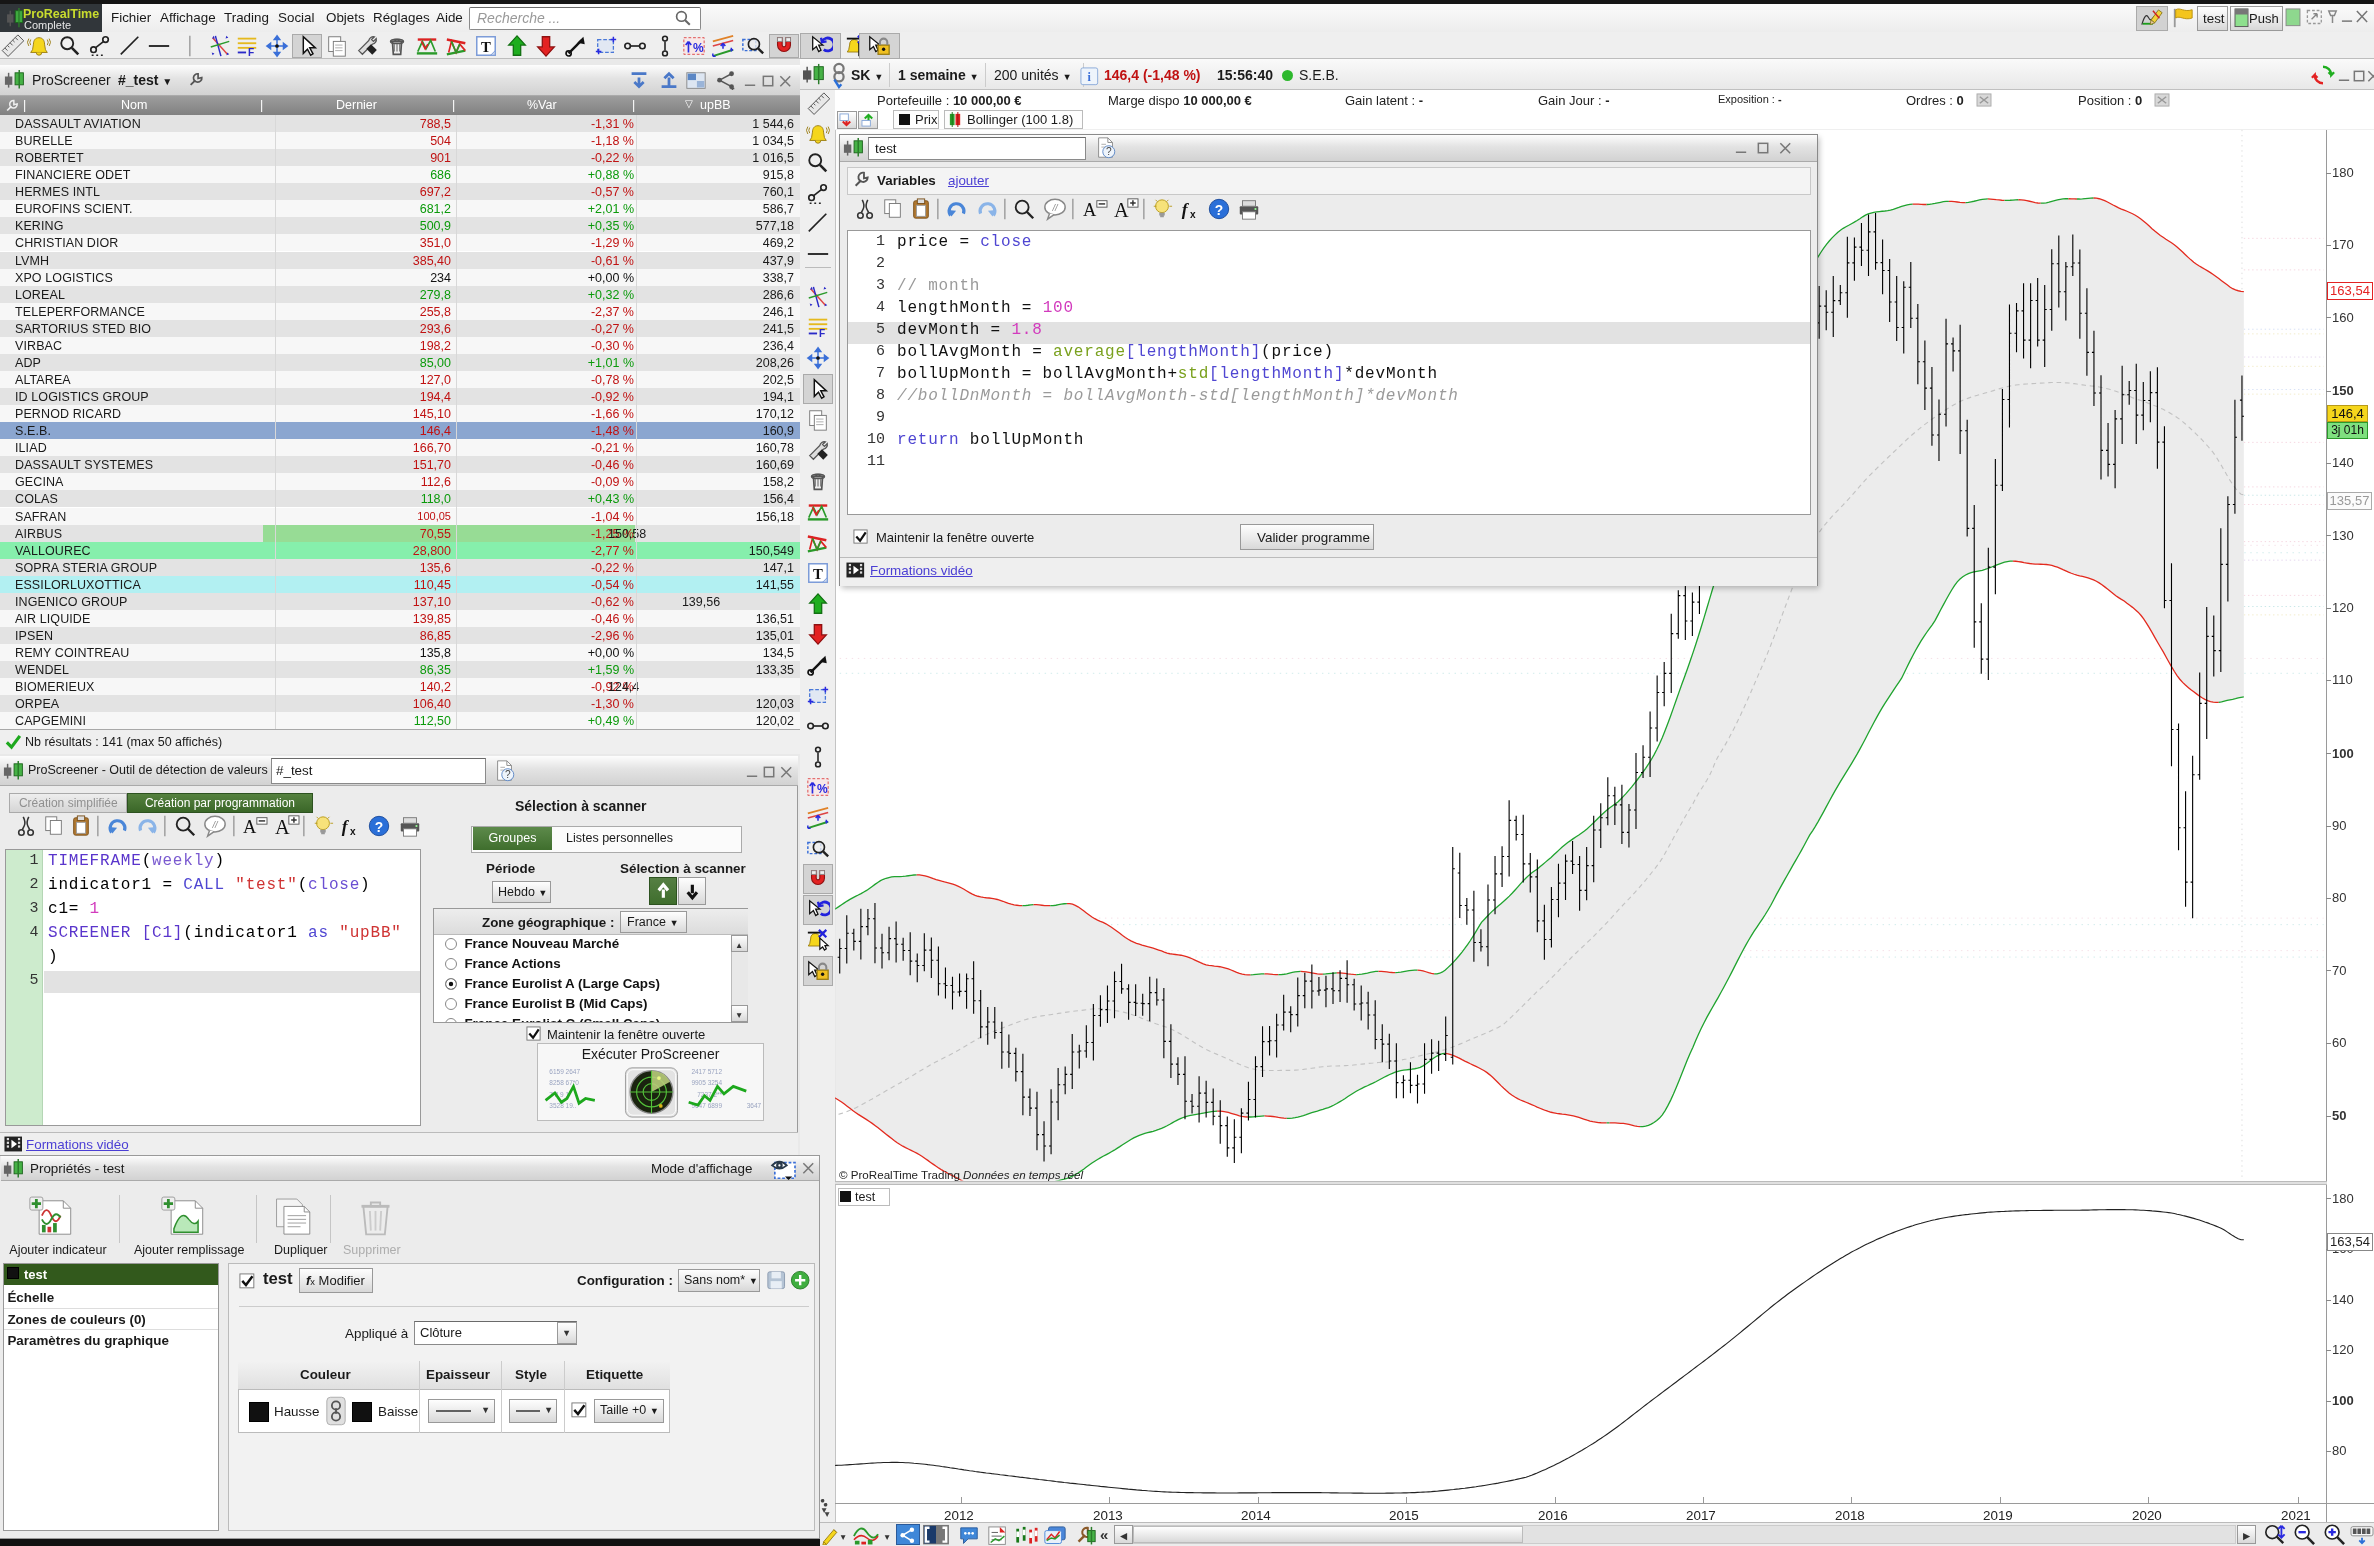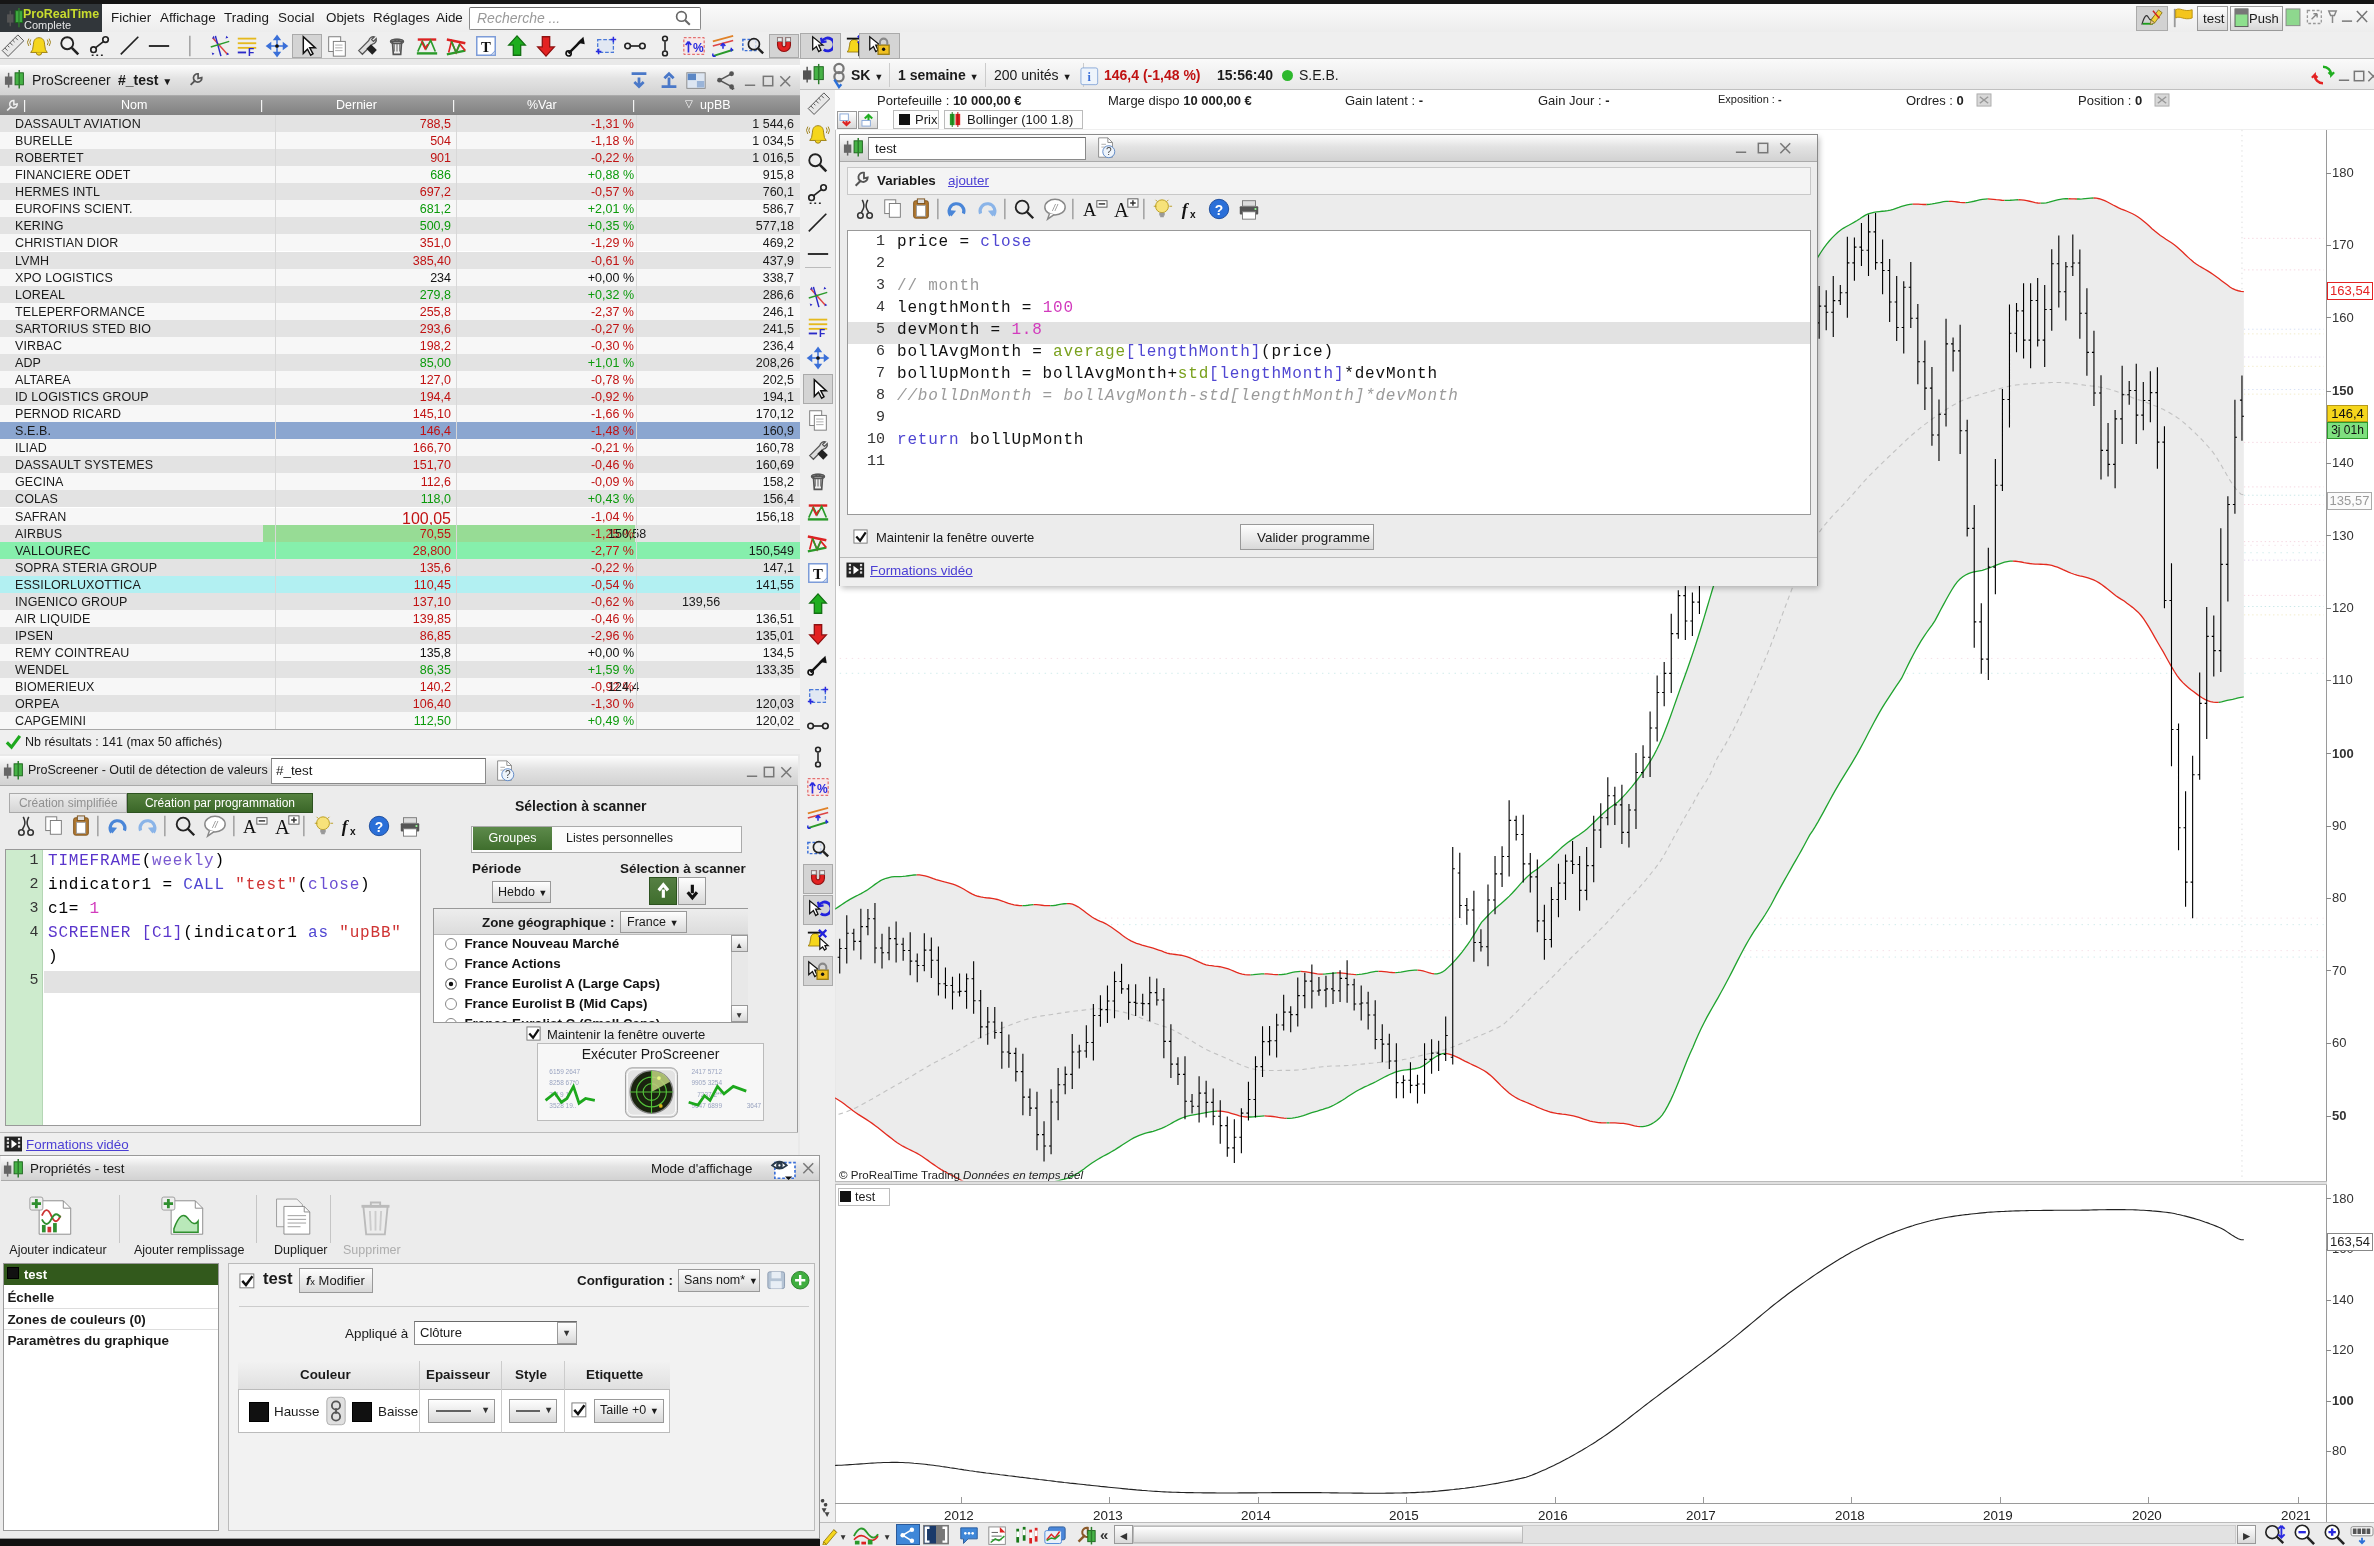--- a/index.html
+++ b/index.html
@@ -439,21 +439,21 @@
       <span class="abs" style="left:608px;top:1.9px;width:186px;text-align:right;font-size:12.5px;color:#1a1a1a;">158,2</span>
     </div>
 <div class="abs" style="left:0;top:375px;width:800px;height:17px;background:#e3e3e3;">
       <span class="abs" style="left:15px;top:1.9px;font-size:12.5px;letter-spacing:0.1px;color:#1a1a1a;">COLAS</span>
       <span class="abs" style="left:265px;top:1.9px;width:186px;text-align:right;font-size:12.5px;color:#0b9a0b;">118,0</span>
       <span class="abs" style="left:448px;top:1.9px;width:186px;text-align:right;font-size:12.5px;color:#0b9a0b;">+0,43 %</span>
       <span class="abs" style="left:608px;top:1.9px;width:186px;text-align:right;font-size:12.5px;color:#1a1a1a;">156,4</span>
     </div>
 <div class="abs" style="left:0;top:393px;width:800px;height:17px;background:#f7f7f7;">
       <span class="abs" style="left:15px;top:1.9px;font-size:12.5px;letter-spacing:0.1px;color:#1a1a1a;">SAFRAN</span>
-      <span class="abs" style="left:265px;top:1.9px;width:186px;text-align:right;font-size:16px;color:#c01212;">100,05</span>
+      <span class="abs" style="left:265px;top:1.9px;width:186px;text-align:right;font-size:11px;color:#c01212;">100,05</span>
       <span class="abs" style="left:448px;top:1.9px;width:186px;text-align:right;font-size:12.5px;color:#c01212;">-1,04 %</span>
       <span class="abs" style="left:608px;top:1.9px;width:186px;text-align:right;font-size:12.5px;color:#1a1a1a;">156,18</span>
     </div>
 <div class="abs" style="left:0;top:410px;width:800px;height:17px;background:#e3e3e3;">
       <div class="abs" style="left:263px;top:0;width:372px;height:17px;background:#97dc95;"></div>
       <span class="abs" style="left:15px;top:1.9px;font-size:12.5px;letter-spacing:0.1px;color:#1a1a1a;">AIRBUS</span>
       <span class="abs" style="left:265px;top:1.9px;width:186px;text-align:right;font-size:12.5px;color:#c01212;">70,55</span>
       <span class="abs" style="left:448px;top:1.9px;width:186px;text-align:right;font-size:12.5px;color:#c01212;">-1,25 %</span>
       <span class="abs" style="left:608px;top:1.9px;width:186px;font-size:12.5px;color:#1a1a1a;">150,58</span>
     </div>
@@ -645,21 +645,21 @@
 <div class="abs mono" style="left:48px;top:849px;font-size:16px;letter-spacing:0.8px;line-height:24px;white-space:pre;"><span style="color:#5a35cc;">TIMEFRAME</span>(<span style="color:#7a5ad0;">weekly</span>)
 indicator1 = <span style="color:#4f46d2;">CALL</span> <span style="color:#cf3333;">"test"</span>(<span style="color:#6a4ed2;">close</span>)
 c1= <span style="color:#d23bbd;">1</span>
 <span style="color:#5a35cc;">SCREENER</span> <span style="color:#5a35cc;">[C1]</span>(indicator1 <span style="color:#4f46d2;">as</span> <span style="color:#cf3333;">"upBB"</span>
 )</div>
 
 <div class="abs tb b" style="left:515px;top:798px;font-size:14px;">Sélection à scanner</div>
 <div class="abs" style="left:471px;top:826px;width:271px;height:27px;background:#fbfbfb;border:0.9px solid #aaa;"></div>
 <div class="abs" style="left:473px;top:827px;width:79px;height:23px;background:linear-gradient(#5d8a4b,#3f6e2d);color:#fff;font-size:12.5px;text-align:center;padding-top:3.7px;">Groupes</div>
 <div class="abs tb" style="left:566px;top:831px;font-size:12.5px;">Listes personnelles</div>
-<div class="abs tb b" style="left:472px;top:861px;font-size:13.4px;">Période</div>
+<div class="abs tb b" style="left:486px;top:861px;font-size:13.4px;">Période</div>
 <div class="abs tb b" style="left:620px;top:861px;font-size:13.4px;">Sélection à scanner</div>
 <div class="abs btn3d" style="left:492px;top:881px;width:59px;height:22px;"></div>
 <div class="abs tb" style="left:498px;top:885px;font-size:12.5px;">Hebdo <span style="font-size:9.3px;">▼</span></div>
 <div class="abs" style="left:649px;top:877px;width:28px;height:28px;background:linear-gradient(#567f44,#3f6e2d);border:0.9px solid #2d5220;"></div>
 <svg class="abs" style="left:655px;top:882px;" width="16.7" height="18.6" viewBox="0 0 18 20">
     <path d="M9 17 v-9 M4 9 l5 -6 l5 6" stroke="#fff" stroke-width="3.4" fill="none"></path>
   </svg>
 <div class="abs btn3d" style="left:678px;top:877px;width:28px;height:28px;"></div>
 <svg class="abs" style="left:684px;top:882px;" width="16.7" height="18.6" viewBox="0 0 18 20">
     <path d="M9 3 v9 M4 11 l5 6 l5 -6" stroke="#111" stroke-width="3.4" fill="none"></path>

